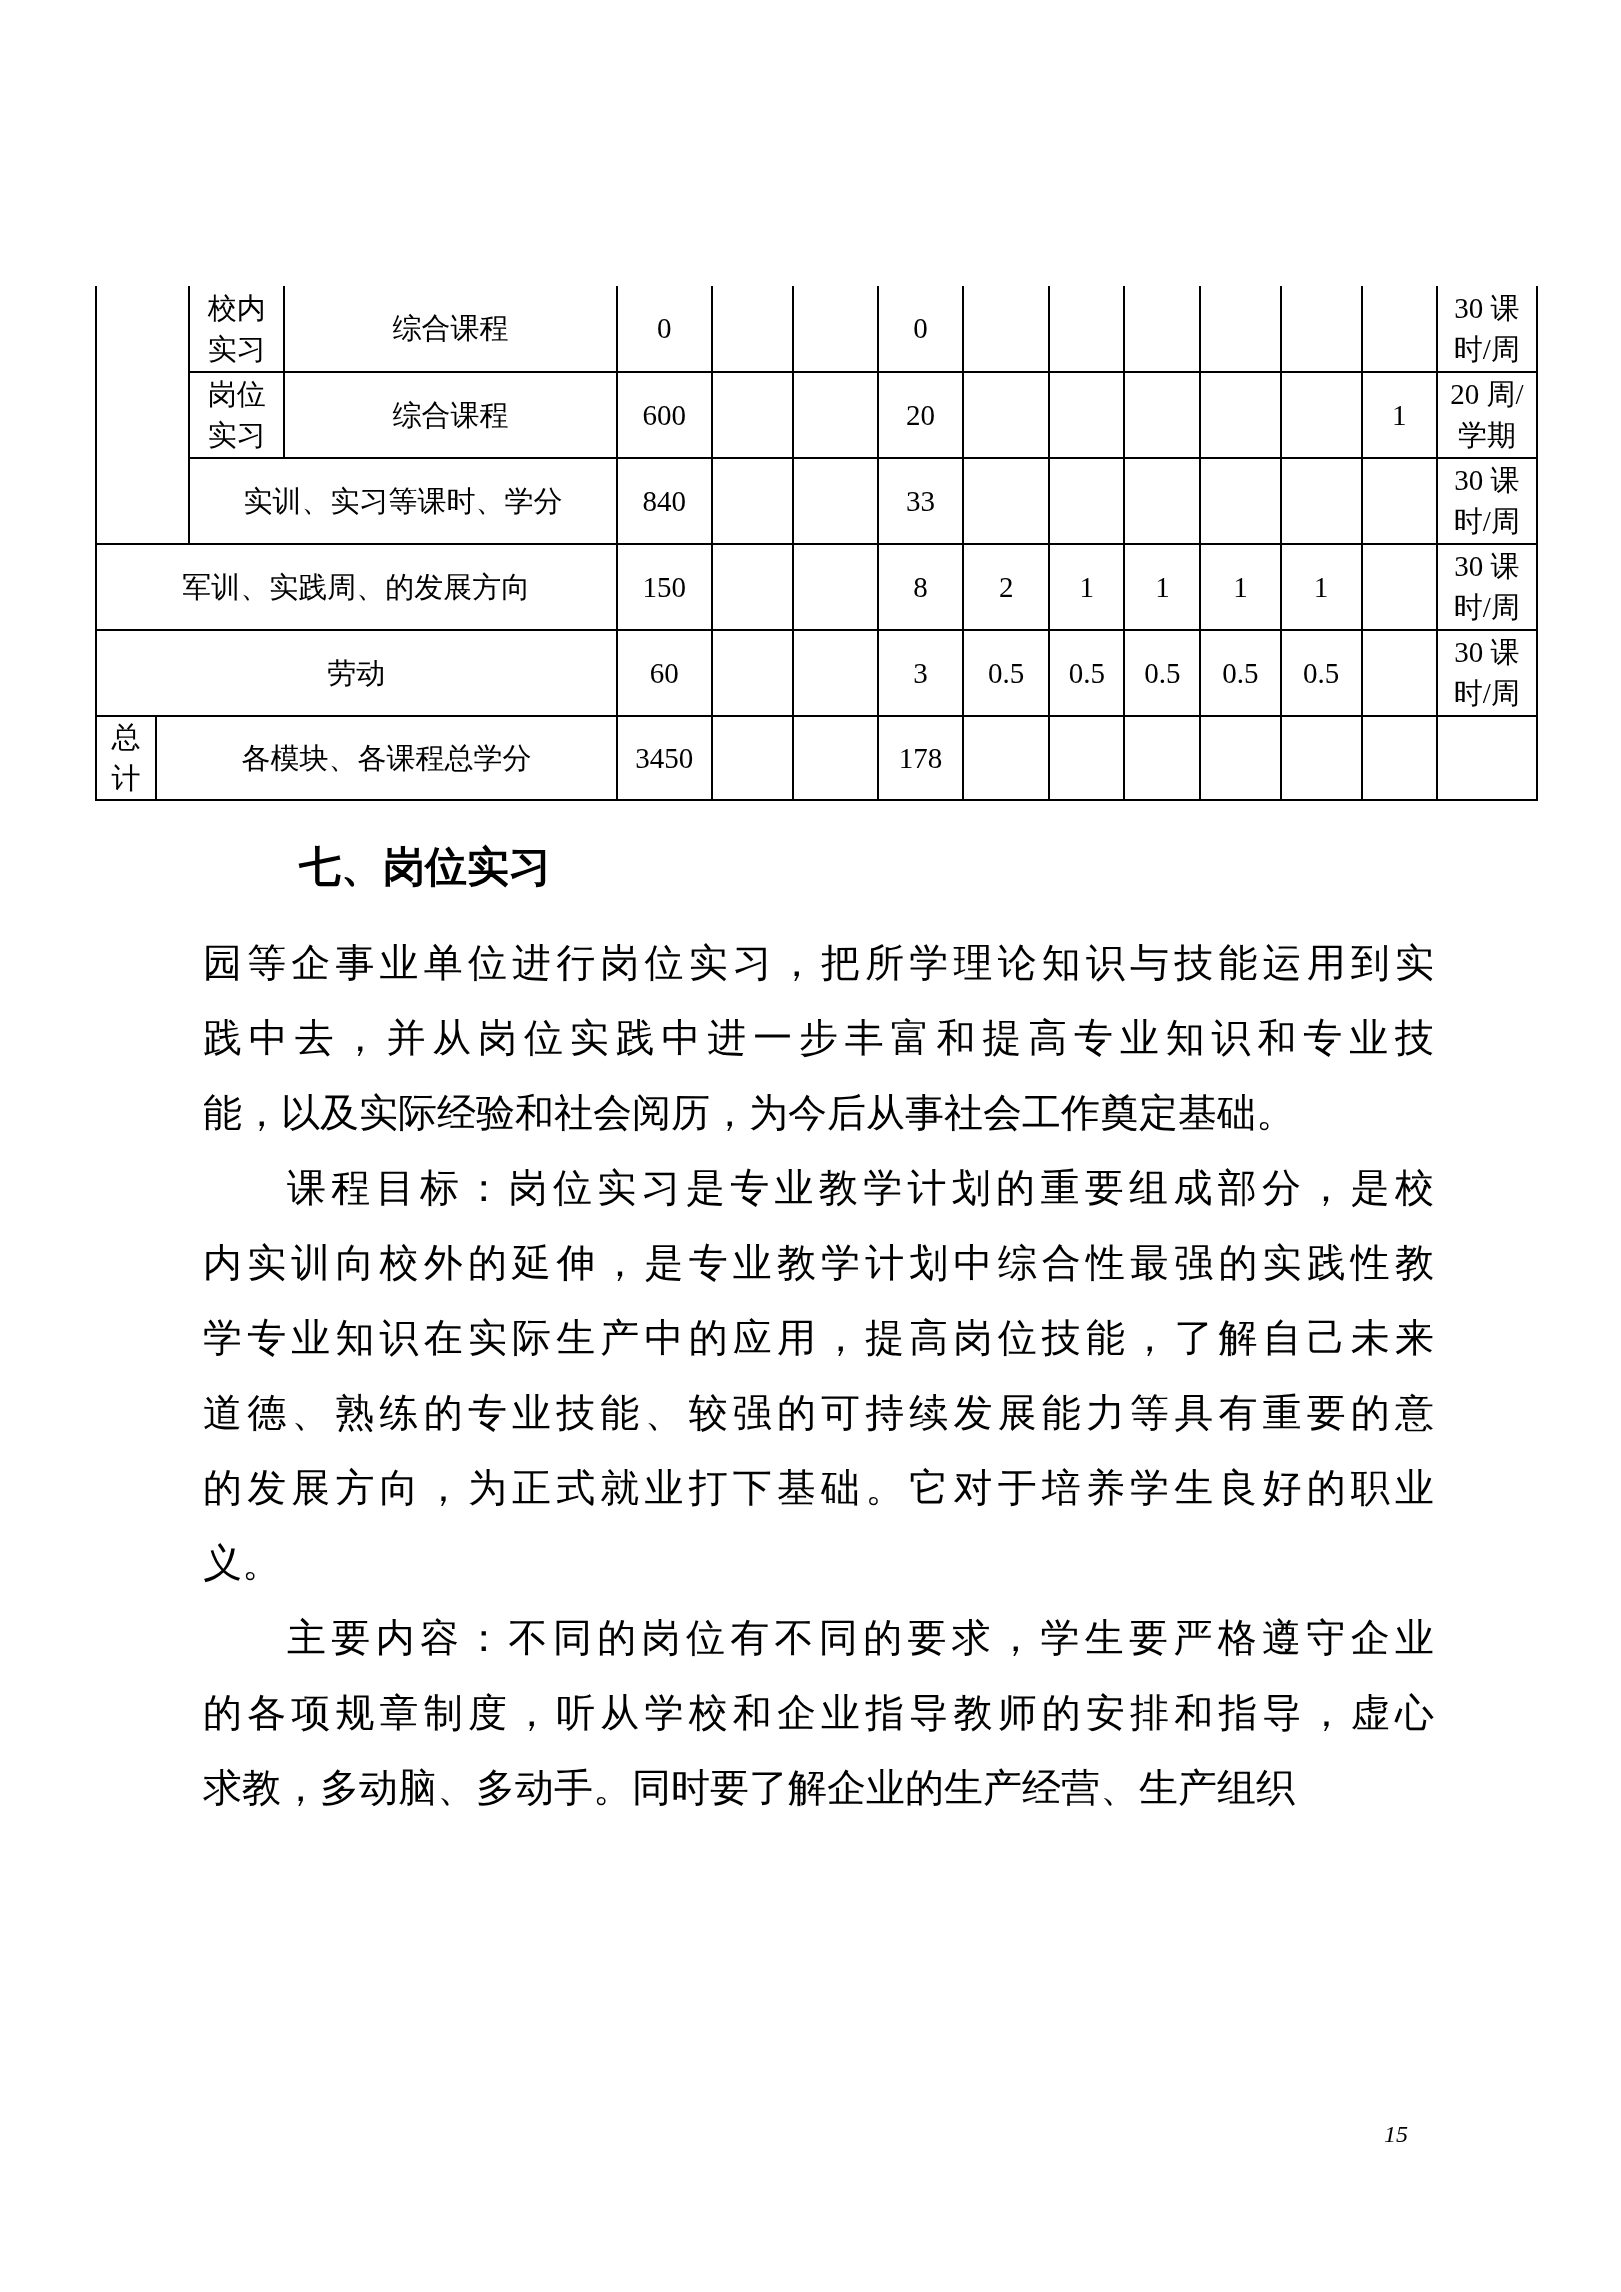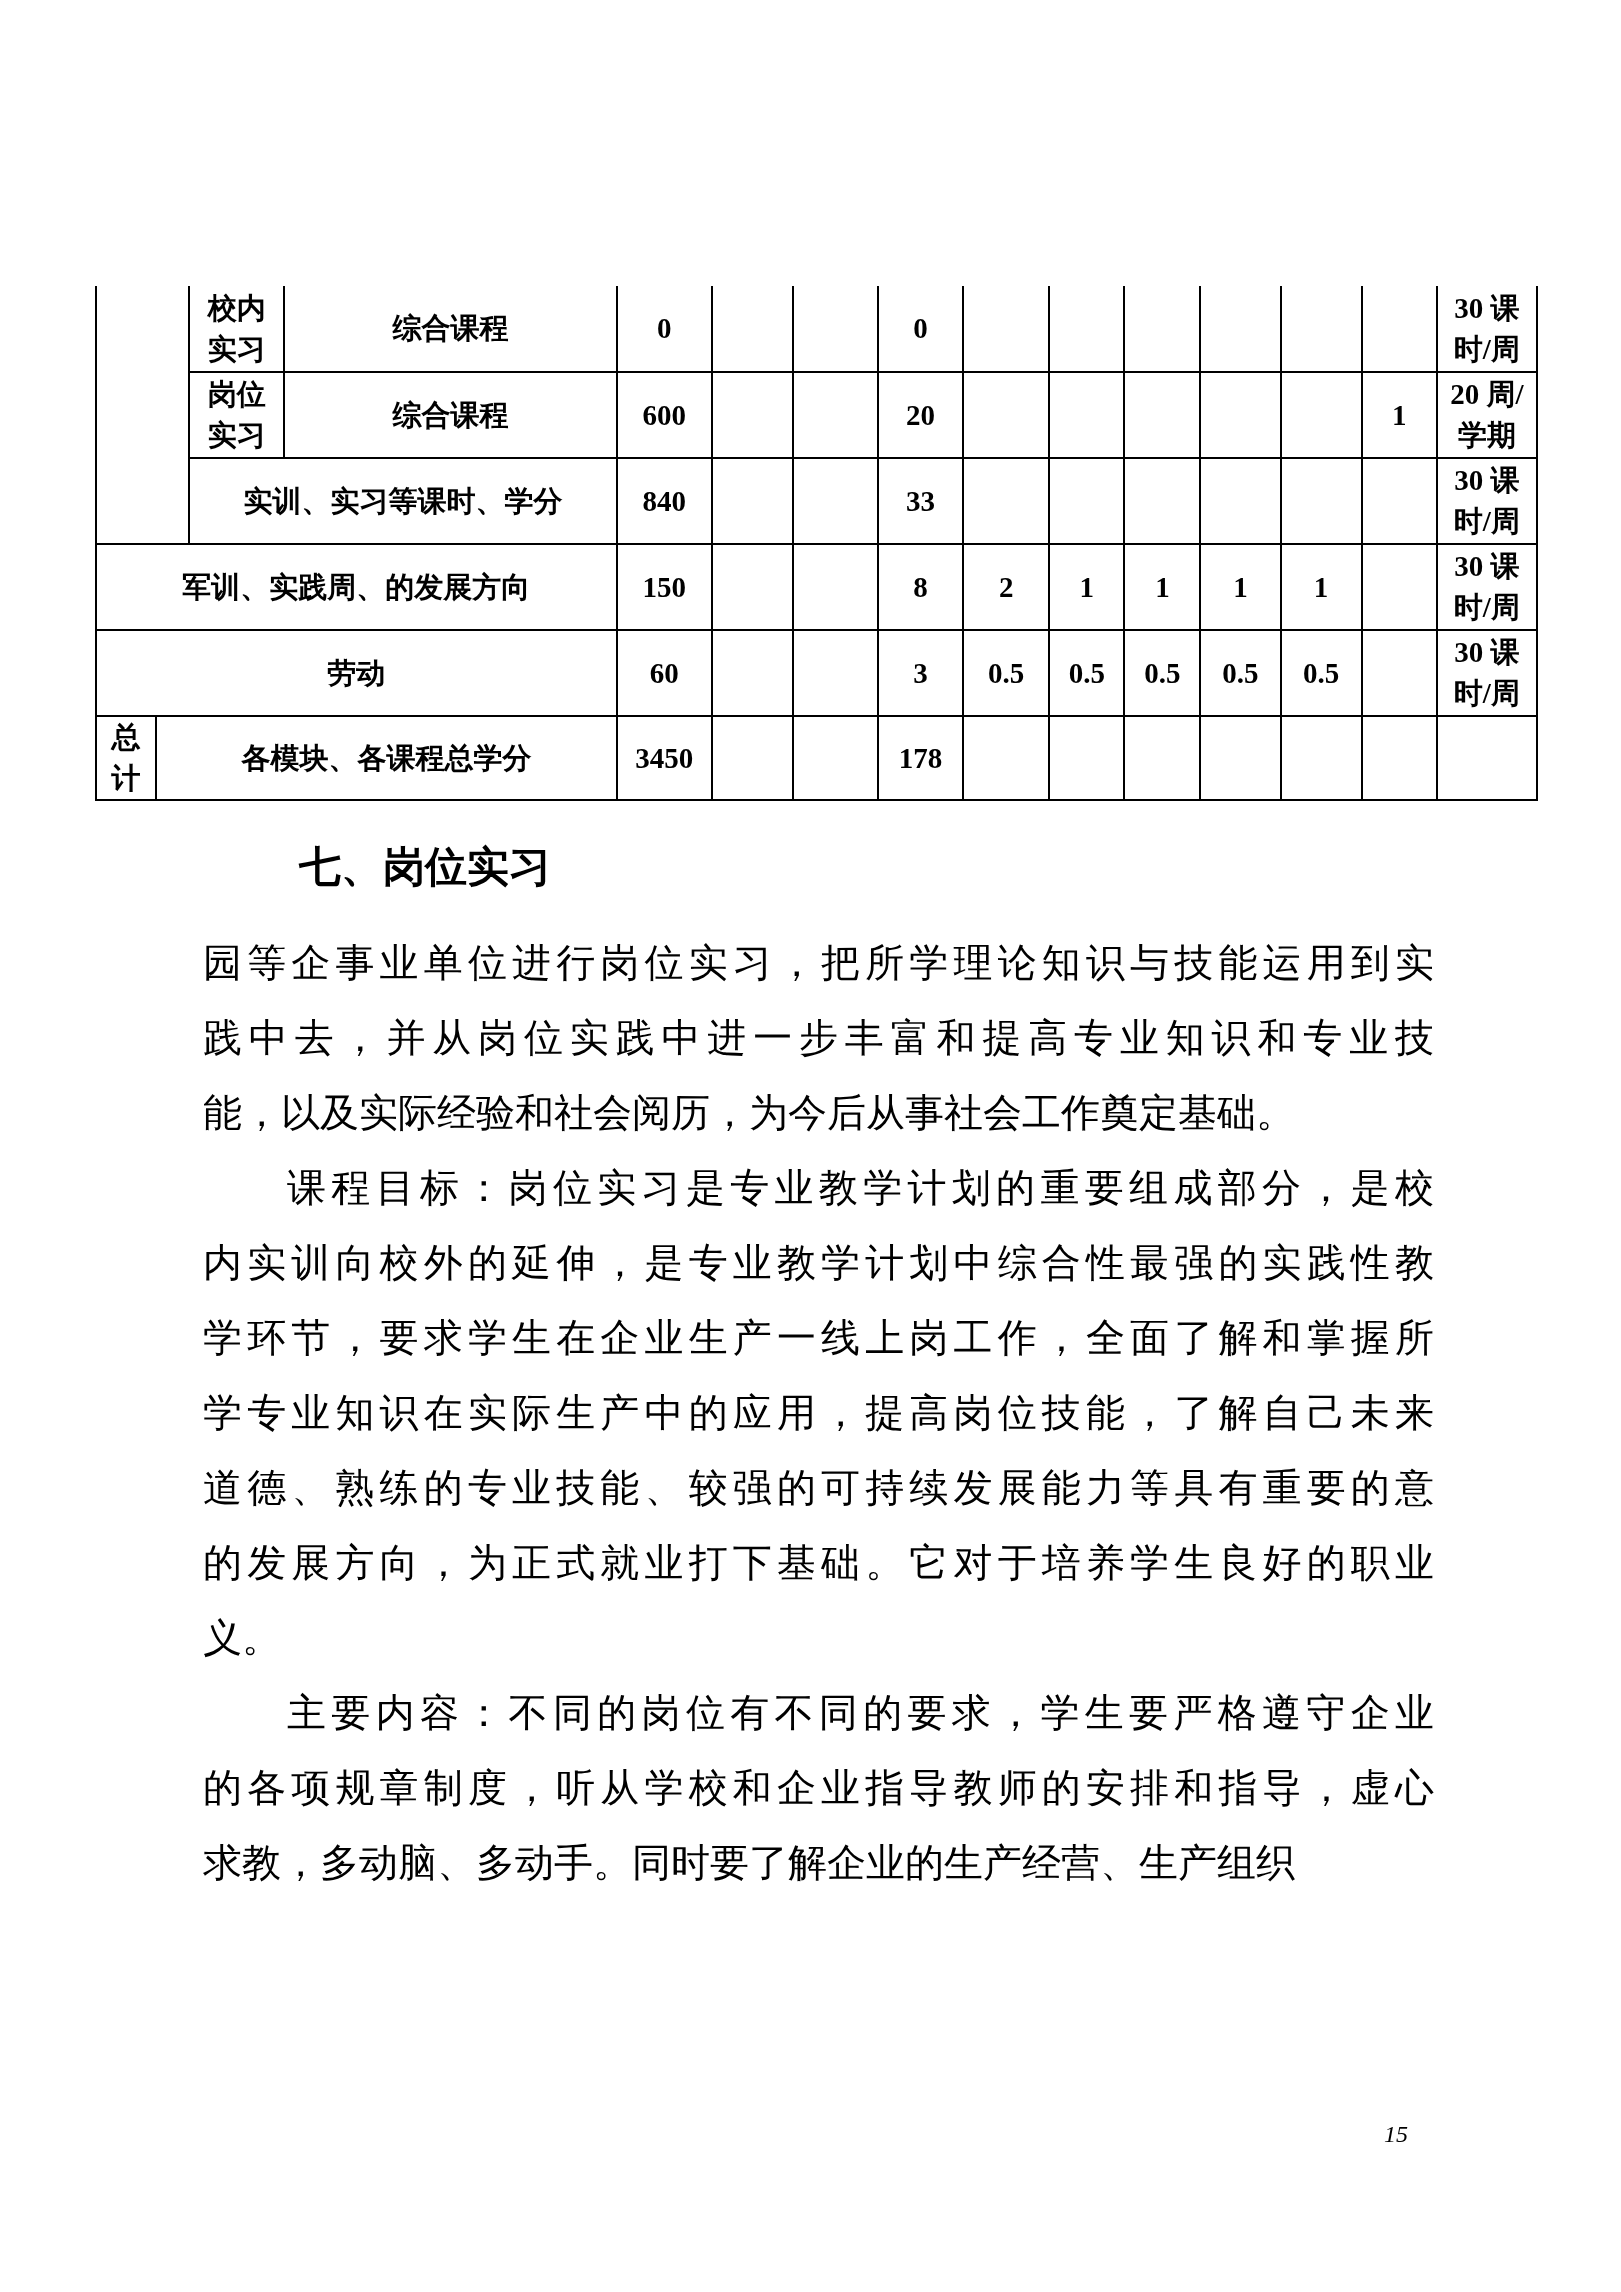--- a/index.html
+++ b/index.html
@@ -5,21 +5,21 @@
   html,body{margin:0;padding:0;}
   .page{
     position:relative; width:1621px; height:2293px; background:#ffffff;
     font-family:"Liberation Serif","DejaVu Serif",serif; color:#000;
     overflow:hidden;
   }
   
   table.sched{
     position:absolute; left:95px; top:286px; width:1443px;
     border-collapse:collapse; table-layout:fixed;
-    font-size:29px; color:#000;font-weight:bold;
+    font-size:29px; color:#000;
   }
   table.sched td{
     border:2px solid #000;
     text-align:center; vertical-align:middle;
     padding:0; line-height:1.4;
     white-space:pre-line; overflow:hidden;
   }
   table.sched tr:first-child > td{ border-top:none; }
   tr.rh{ height:86px; }
   tr.rh-last{ height:84px; }
@@ -172,21 +172,20 @@
     </table>
 
   <div class="heading">七、岗位实习</div>
 
   <div class="bodytext">
       <div class="line">园等企事业单位进行岗位实习，把所学理论知识与技能运用到实</div>
       <div class="line">践中去，并从岗位实践中进一步丰富和提高专业知识和专业技</div>
       <div class="line last">能，以及实际经验和社会阅历，为今后从事社会工作奠定基础。</div>
       <div class="line indent">课程目标：岗位实习是专业教学计划的重要组成部分，是校</div>
       <div class="line">内实训向校外的延伸，是专业教学计划中综合性最强的实践性教</div>
-      <div class="line">学环节，要求学生在企业生产一线上岗工作，全面了解和掌握所</div>
       <div class="line">学专业知识在实际生产中的应用，提高岗位技能，了解自己未来</div>
       <div class="line">道德、熟练的专业技能、较强的可持续发展能力等具有重要的意</div>
       <div class="line">的发展方向，为正式就业打下基础。它对于培养学生良好的职业</div>
       <div class="line last">义。</div>
       <div class="line indent">主要内容：不同的岗位有不同的要求，学生要严格遵守企业</div>
       <div class="line">的各项规章制度，听从学校和企业指导教师的安排和指导，虚心</div>
       <div class="line last">求教，多动脑、多动手。同时要了解企业的生产经营、生产组织</div>
     </div>
 
   <div class="pageno">15</div>

